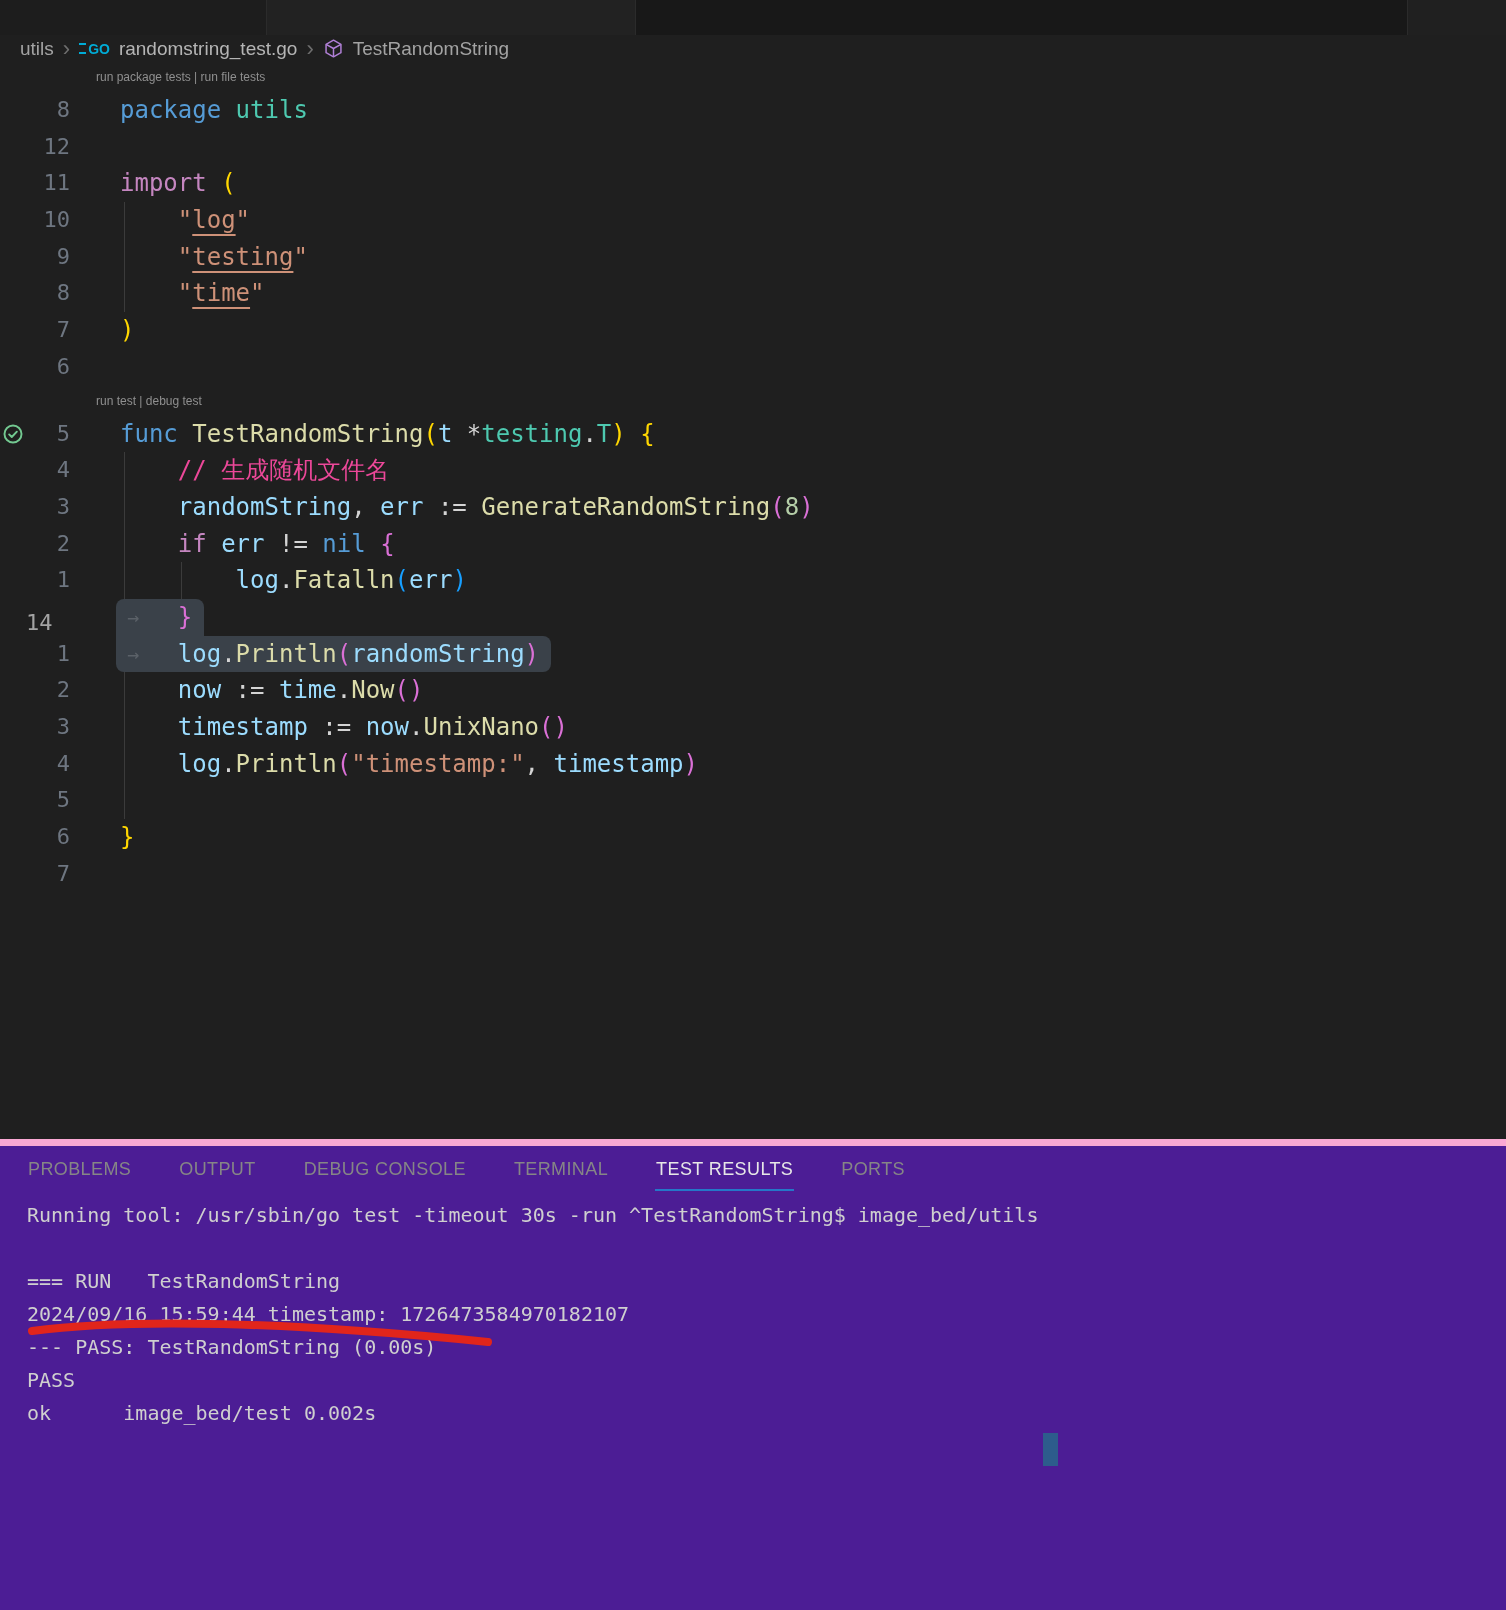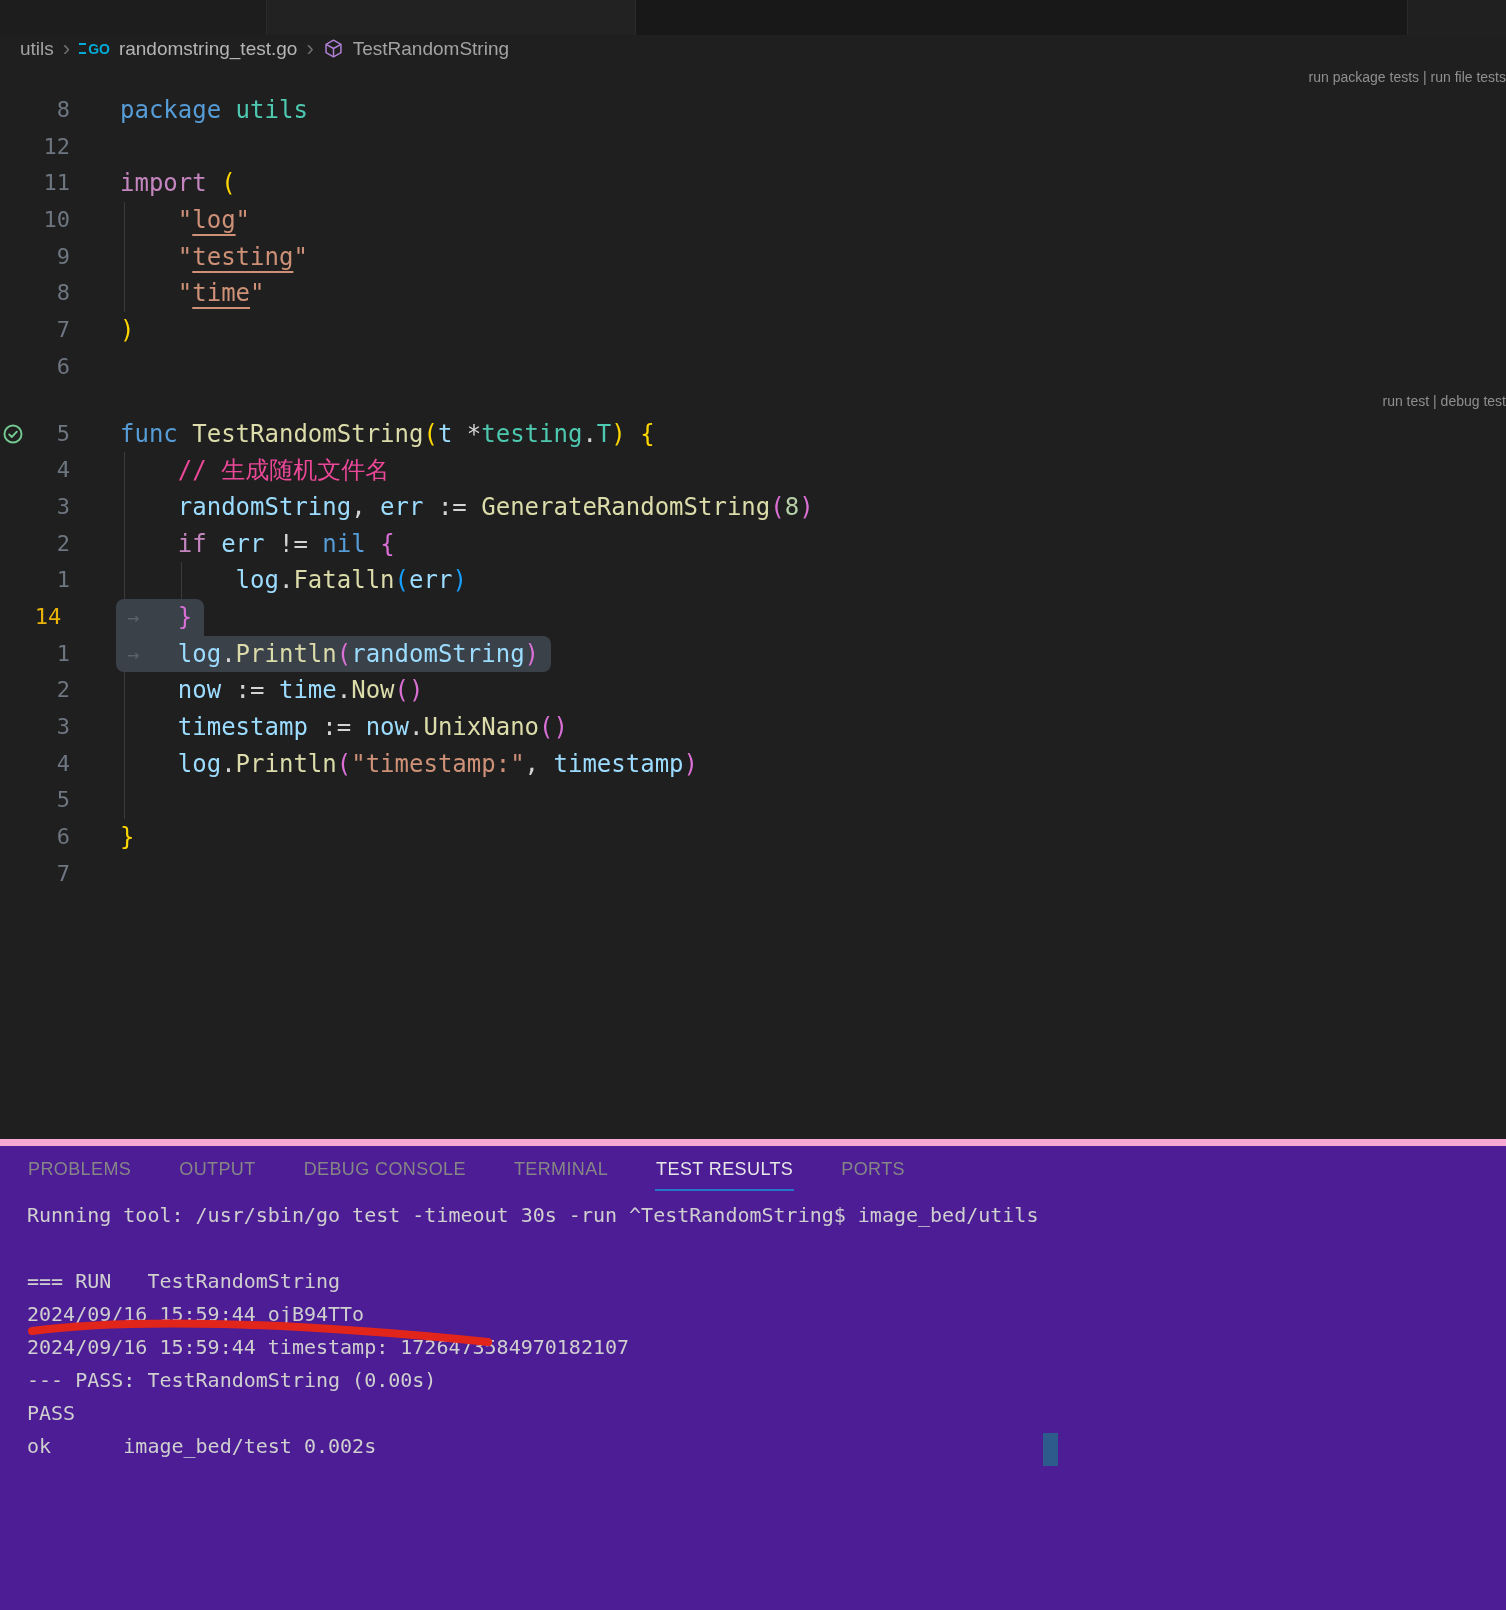--- a/index.html
+++ b/index.html
@@ -21,29 +21,29 @@
   .crumb-file{color:#b5b5b5;}
   .chev{color:#6e6e6e;font-size:22px;line-height:20px;}
   .go-badge{display:inline-flex;align-items:center;color:#00acd7;font-weight:bold;
             font-size:14px;letter-spacing:0;}
   .go-lines{display:inline-block;width:7px;height:7px;margin-right:2px;
             border-top:2px solid #00acd7;border-bottom:2px solid #00acd7;}
   .cube-icon{display:inline-flex;align-items:center;}
 
   
   .editor{flex:1;overflow:hidden;position:relative;background:#1f1f1f;}
-  .codelens-row{height:30px;line-height:30px;padding-left:96px;font-size:14px;color:#8f8f8f;
-                white-space:pre;text-align:right;}
+  .codelens-row{height:30px;line-height:30px;padding-left:96px;font-size:12px;color:#8f8f8f;
+                white-space:pre;}
   .codelens-link{color:#8f8f8f;cursor:pointer;}
   .code-line{display:flex;height:36.7px;line-height:36.7px;}
   .gutter{width:70px;flex:none;display:flex;}
   .gutter-icon{width:26px;flex:none;display:flex;align-items:center;justify-content:center;cursor:pointer;}
   .line-num{width:44px;flex:none;text-align:right;font-family:"DejaVu Sans Mono",monospace;
             font-size:22px;color:#6e7681;cursor:pointer;}
-  .line-num.active{text-align:center;color:#eab308;}
+  .line-num.active{text-align:left;color:#a3a3a3;margin-top:6px;}
   .code-cell{flex:1;position:relative;padding-left:50px;white-space:pre;
              font-family:"DejaVu Sans Mono",monospace;font-size:24px;}
   .guide{position:absolute;top:0;bottom:0;width:1px;background:#3b3b3b;}
   .guide.g1{left:54px;}
   .guide.g2{left:111px;}
   .tab-arrow{position:absolute;left:57px;top:0;color:#5b6168;font-size:20px;z-index:3;}
   .code-text-wrap{display:inline-block;position:relative;z-index:1;}
   .code-text-wrap.sel{background:#3a4149;margin-left:-4px;padding:0 12px 0 4px;}
   .sel-top{border-radius:8px 8px 0 0;}
   .sel-bottom{border-radius:0 8px 8px 8px;}
@@ -268,21 +268,20 @@
           <span class="panel-tab">OUTPUT</span>
           <span class="panel-tab">DEBUG CONSOLE</span>
           <span class="panel-tab">TERMINAL</span>
           <span class="panel-tab active">TEST RESULTS</span>
           <span class="panel-tab">PORTS</span>
         </div>
       <div class="panel-output">
           <div class="out-line">Running tool: /usr/sbin/go test -timeout 30s -run ^TestRandomString$ image_bed/utils</div>
           <div class="out-line"></div>
           <div class="out-line">=== RUN   TestRandomString</div>
-          <div class="out-line">2024/09/16 15:59:44 ojB94TTo</div>
           <div class="out-line">2024/09/16 15:59:44 timestamp: 1726473584970182107</div>
           <div class="out-line">--- PASS: TestRandomString (0.00s)</div>
           <div class="out-line">PASS</div>
           <div class="out-line">ok      image_bed/test 0.002s</div>
         </div>
     </div>
 
   </div>
 
   <svg class="annotation-svg" width="1506" height="1610" viewBox="0 0 1506 1610">

